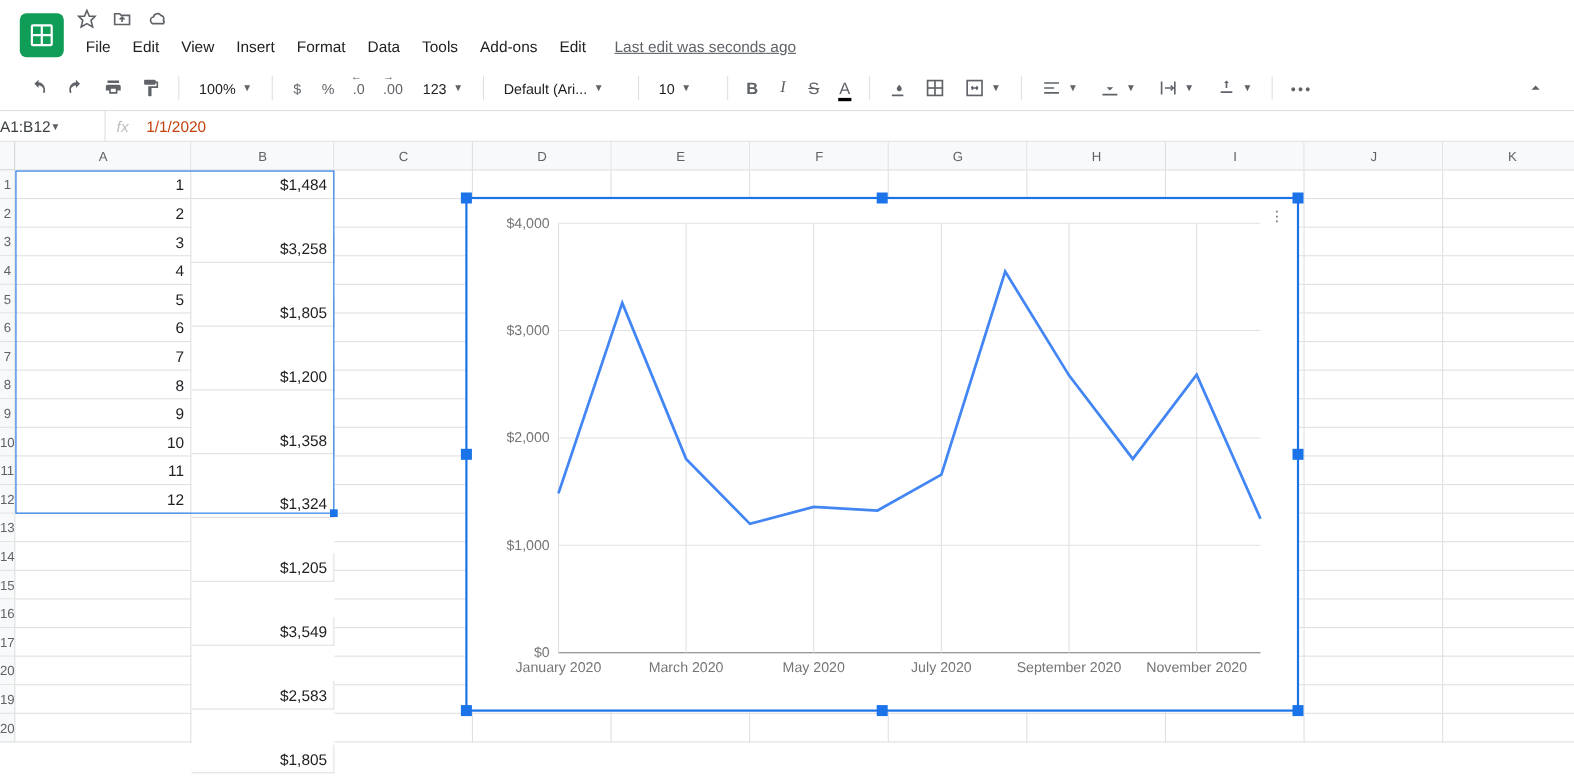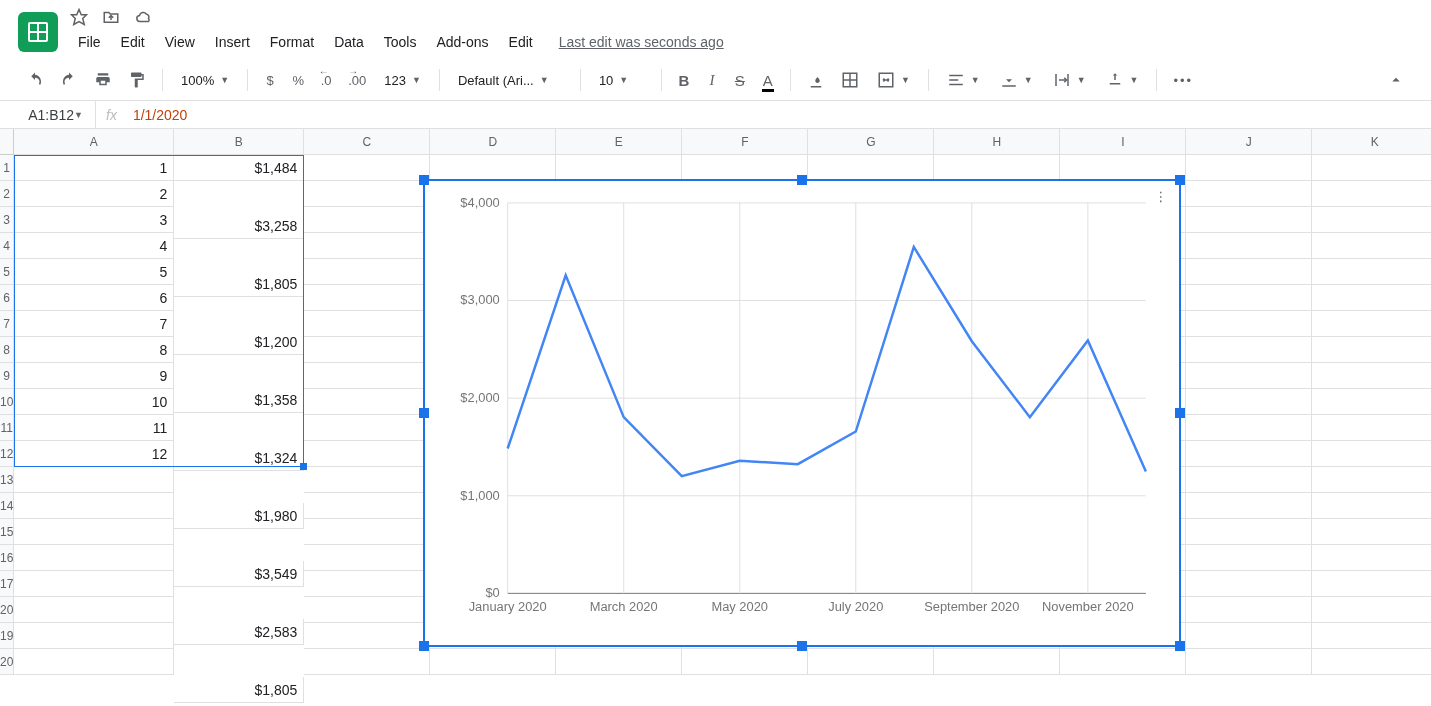--- a/index.html
+++ b/index.html
@@ -16,21 +16,21 @@
 .last-edit { color:#5f6368; text-decoration:underline; margin-left:14px; font-size:14px; }
 .toolbar { display:flex; align-items:center; padding:6px 20px; border-bottom:1px solid #e0e0e0; gap:4px; margin-top:6px; }
 .tb-btn { padding:4px 6px; cursor:pointer; color:#5f6368; display:flex; align-items:center; border-radius:4px; min-width:24px; justify-content:center; height:28px; }
 .tb-sep { width:1px; height:22px; background:#e0e0e0; margin:0 6px; }
 .tb-dd { display:flex; align-items:center; gap:6px; padding:4px 8px; cursor:pointer; }
 .dd-arrow { font-size:9px; color:#5f6368; }
 .text-color-btn { position:relative; }
 .text-color-btn::after { content:''; position:absolute; bottom:2px; left:6px; right:6px; height:3px; background:#000; }
 .collapse-btn { margin-left:auto; }
 .namebox-row { display:flex; align-items:center; border-bottom:1px solid #e0e0e0; height:28px; }
-.name-box { width:96px; padding:0 12px; font-size:14px; color:#3c4043; display:flex; align-items:center; justify-content:flex-end; border-right:1px solid #e0e0e0; height:100%; }
+.name-box { width:96px; padding:0 0; font-size:14px; color:#3c4043; display:flex; align-items:center; justify-content:flex-start; border-right:1px solid #e0e0e0; height:100%; }
 .fx-label { font-style:italic; color:#bdbdbd; padding:0 10px; font-size:14px; }
 .formula-val { font-size:14px; color:#c2410c; padding:0 6px; }
 .grid-area { display:flex; position:relative; }
 .row-hdrs { width:56px; }
 .row-hdr { height:26px; border:1px solid #e0e0e0; border-top:none; border-left:none; display:flex; align-items:center; justify-content:center; background:#f8f9fa; color:#5f6368; font-size:12px; cursor:pointer; }
 .corner { height:26px; border:1px solid #ccc; border-top:none; border-left:none; background:#f8f9fa; }
 .cols { display:flex; }
 .col-hdr { height:26px; border:1px solid #e0e0e0; border-top:none; border-left:none; display:flex; align-items:center; justify-content:center; background:#f8f9fa; color:#5f6368; font-size:12px; cursor:pointer; }
 .cells { display:flex; }
 .col { display:flex; flex-direction:column; }
@@ -281,21 +281,21 @@
           <div class="cell"></div>
           <div class="cell"></div>
         </div>
         <div class="col" style="width: 130px; gap: 32px;">
           <div class="cell">$1,484</div>
           <div class="cell">$3,258</div>
           <div class="cell">$1,805</div>
           <div class="cell">$1,200</div>
           <div class="cell">$1,358</div>
           <div class="cell">$1,324</div>
-          <div class="cell">$1,980</div>
+          <div class="cell">$1,205</div>
           <div class="cell">$3,549</div>
           <div class="cell">$2,583</div>
           <div class="cell">$1,805</div>
           <div class="cell">$2,590</div>
           <div class="cell">$1,248</div>
           <div class="cell"></div>
           <div class="cell"></div>
           <div class="cell"></div>
           <div class="cell"></div>
           <div class="cell"></div>

